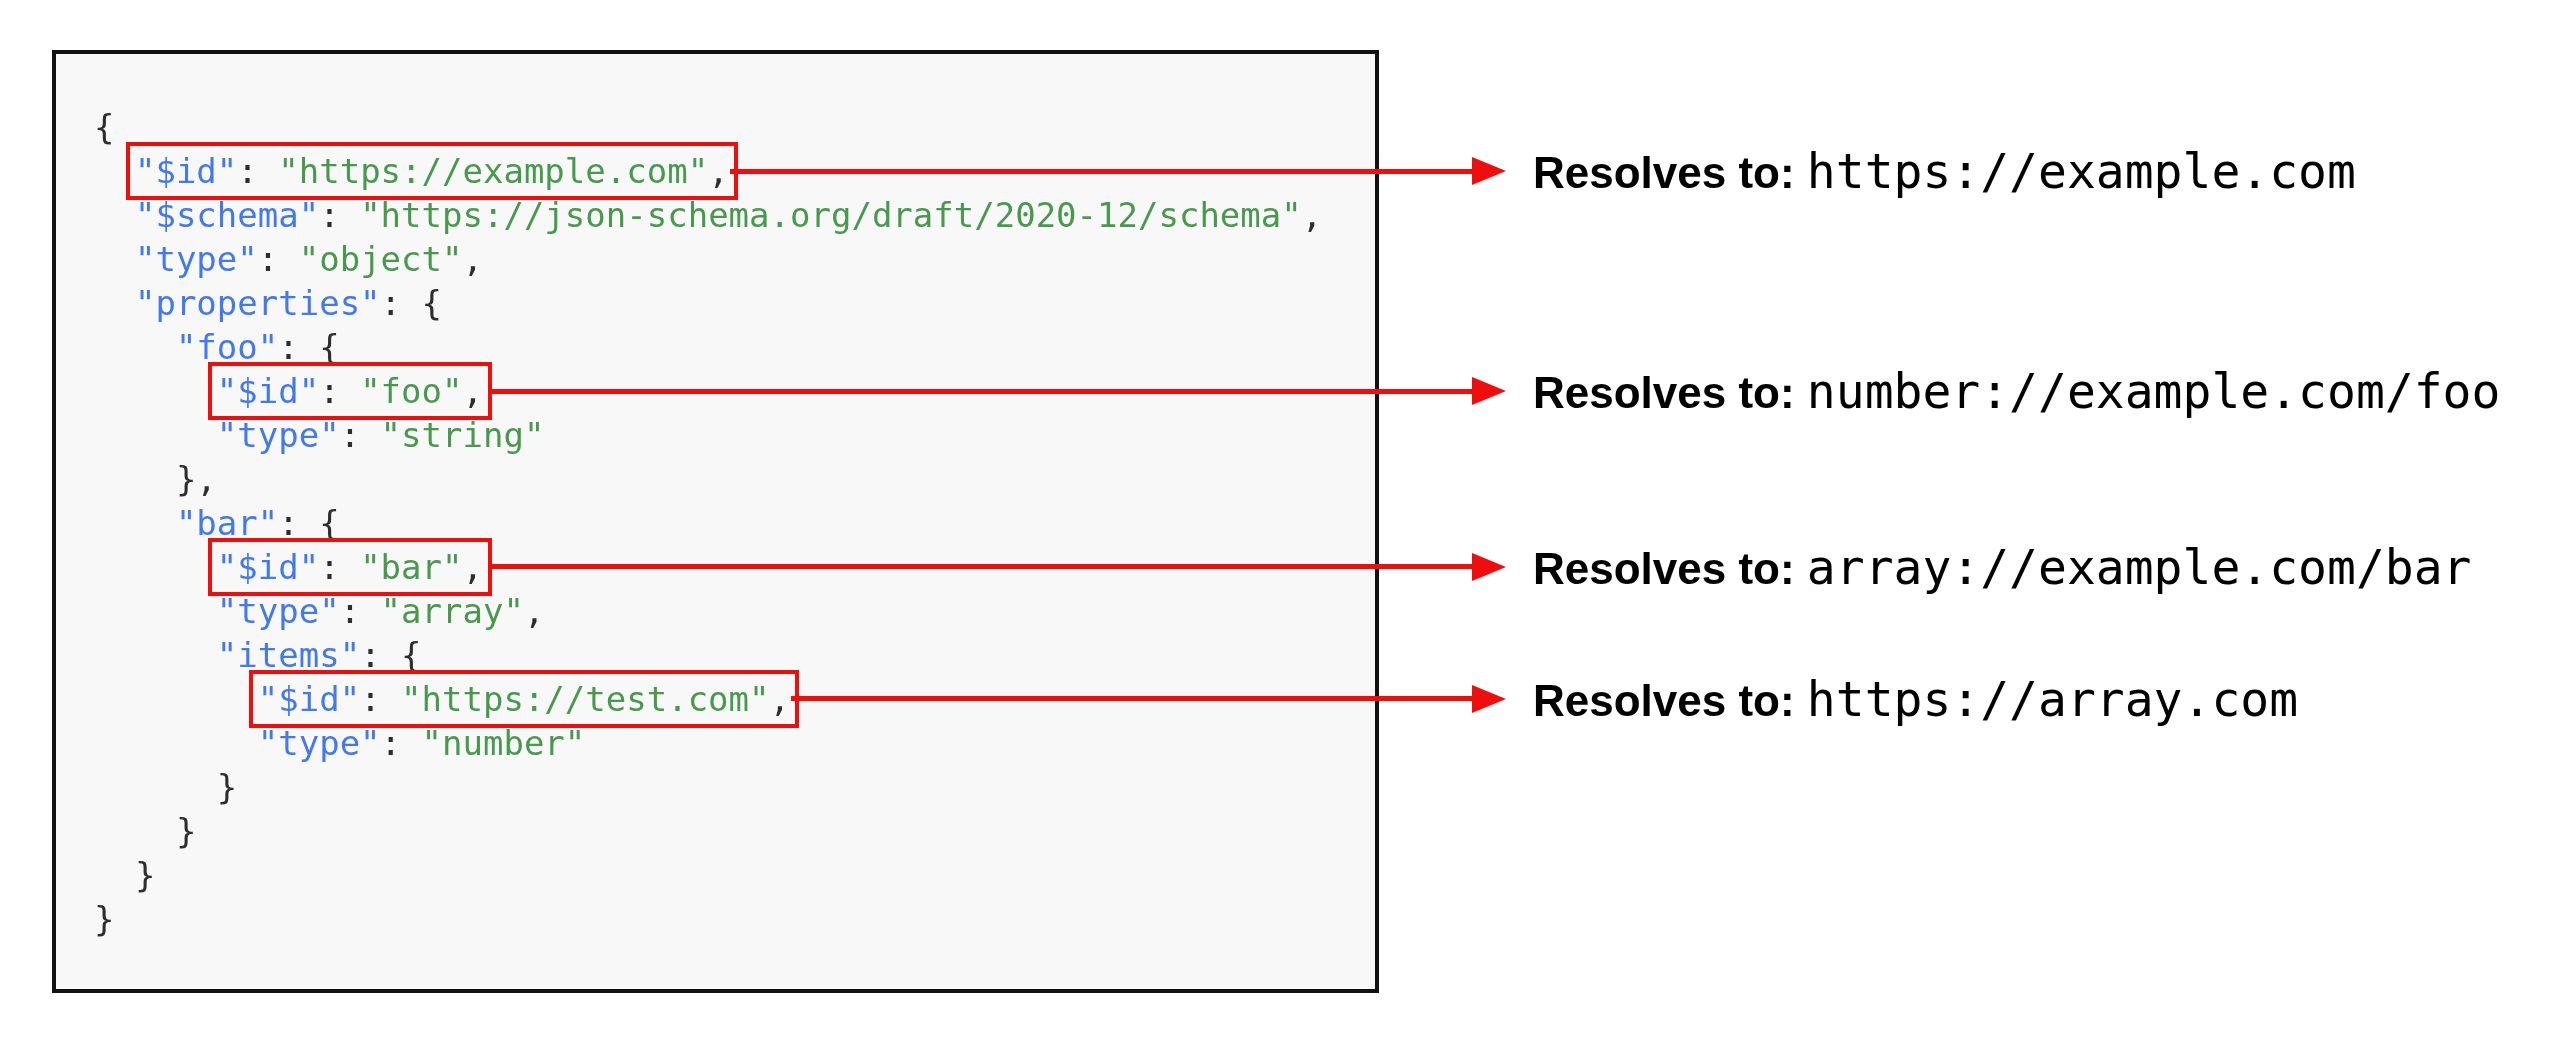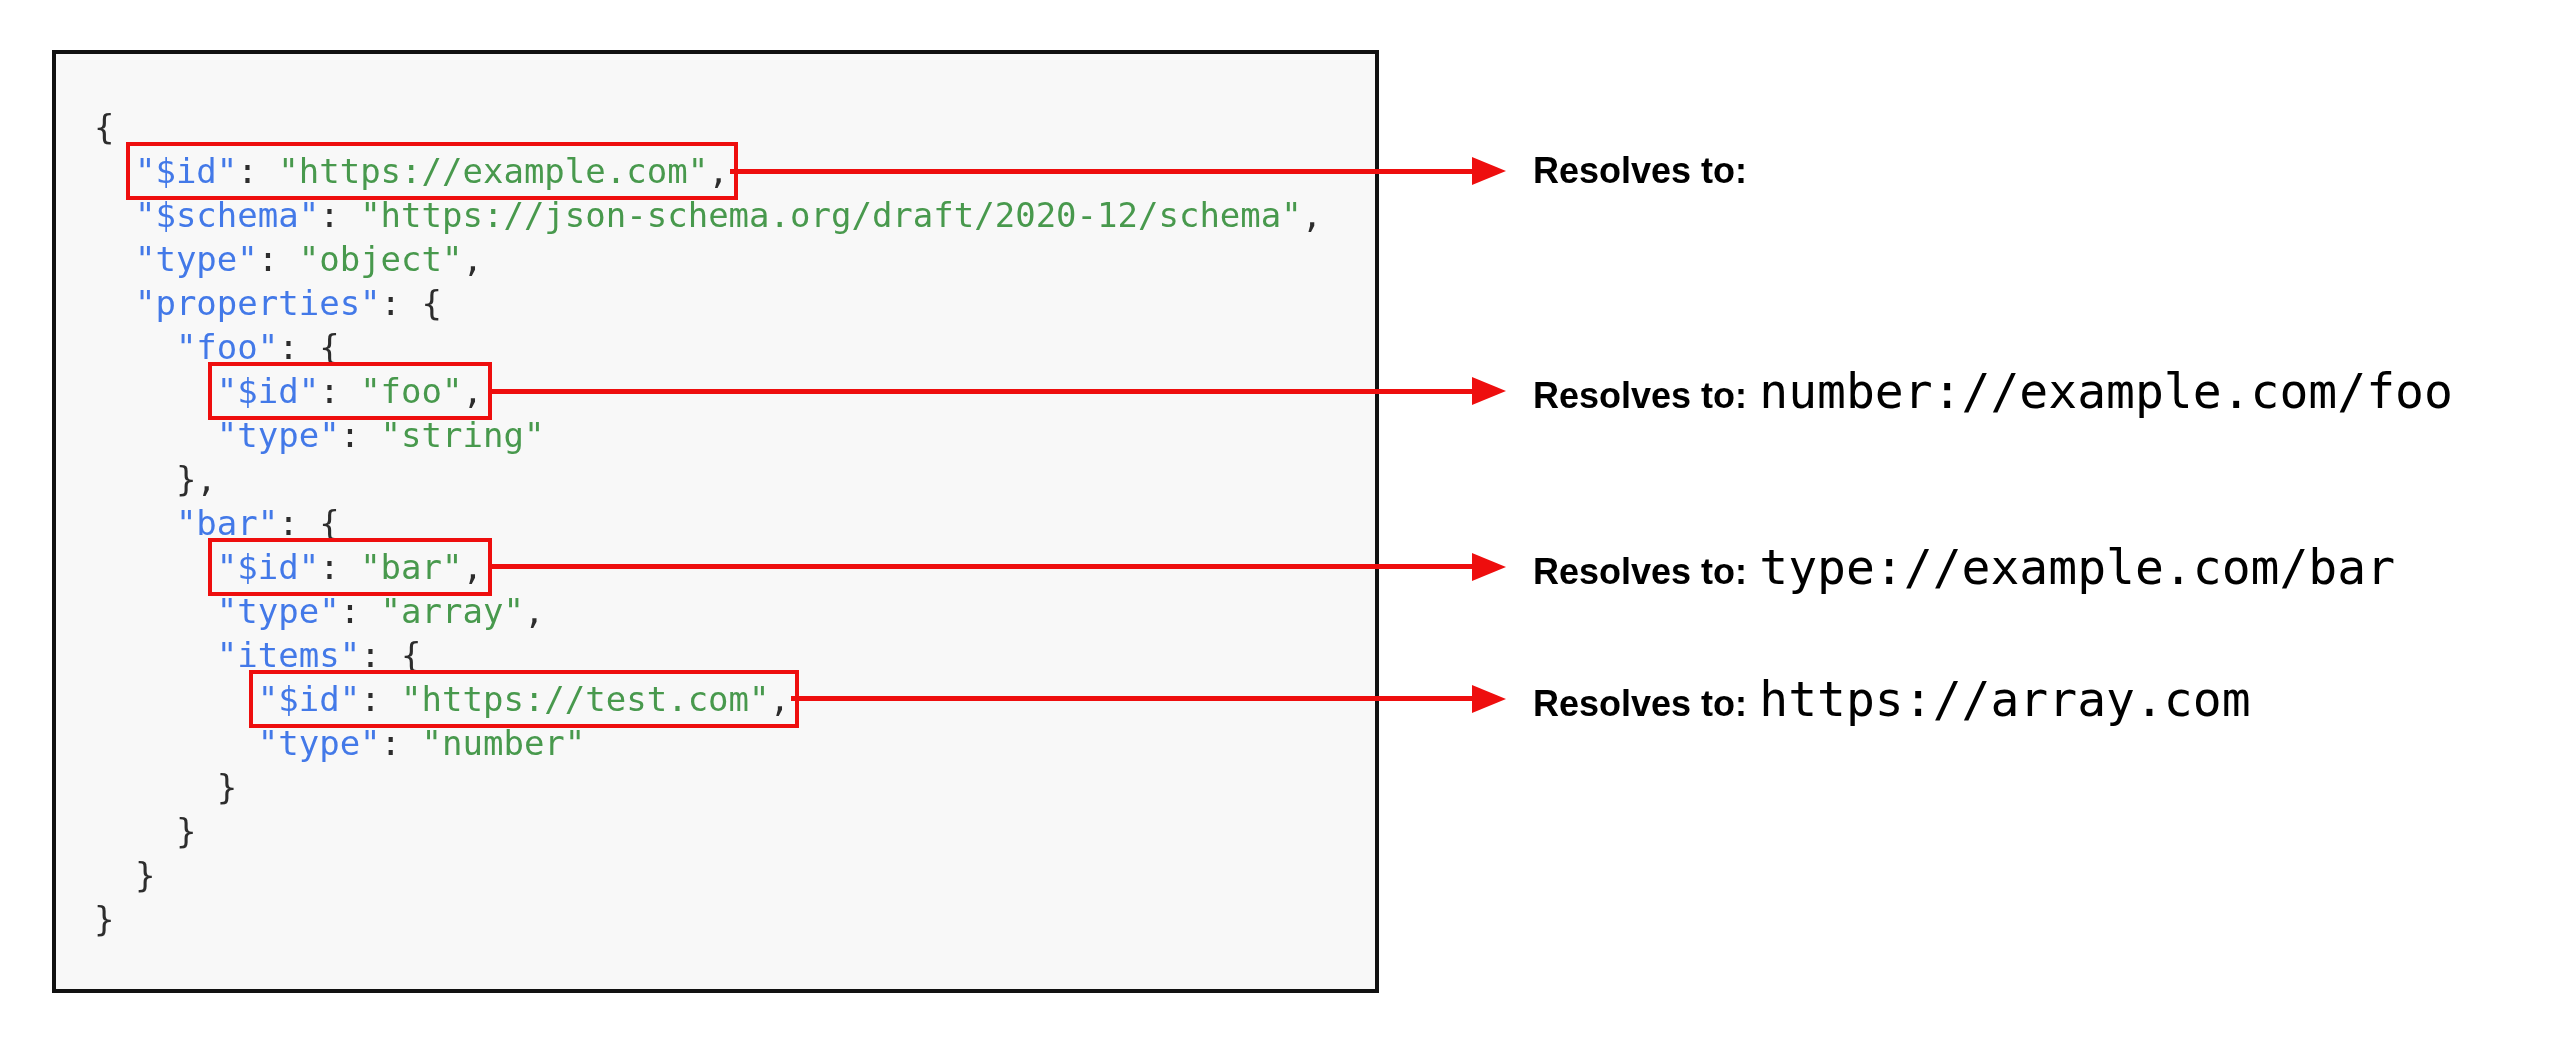--- a/index.html
+++ b/index.html
@@ -42,46 +42,47 @@
     border-left:34px solid var(--red);
   }
 
   
   .ann{
     position:absolute;left:1533px;transform:translateY(-50%);
     display:flex;align-items:baseline;gap:12.2px;white-space:nowrap;
   }
   .albl{
     font-family:"Liberation Sans",sans-serif;font-weight:700;
-    font-size:36px;color:#000000;
+    font-size:44px;color:#000000;
   }
   .aurl{
     font-family:"DejaVu Sans Mono",monospace;font-weight:400;
     font-size:48px;color:#000000;
   }
 </style>
 </head>
 <body>
 
 <div id="stage">
 
   <div class="codebox">
     <pre class="code"><div class="line"><span class="p">{</span></div><div class="line"><span class="p">  </span><span class="hl"><span class="k">"$id"</span><span class="p">: </span><span class="s">"https://example.com"</span><span class="p">,</span></span></div><div class="line"><span class="p">  </span><span class="k">"$schema"</span><span class="p">: </span><span class="s">"https://json-schema.org/draft/2020-12/schema"</span><span class="p">,</span></div><div class="line"><span class="p">  </span><span class="k">"type"</span><span class="p">: </span><span class="s">"object"</span><span class="p">,</span></div><div class="line"><span class="p">  </span><span class="k">"properties"</span><span class="p">: {</span></div><div class="line"><span class="p">    </span><span class="k">"foo"</span><span class="p">: {</span></div><div class="line"><span class="p">      </span><span class="hl"><span class="k">"$id"</span><span class="p">: </span><span class="s">"foo"</span><span class="p">,</span></span></div><div class="line"><span class="p">      </span><span class="k">"type"</span><span class="p">: </span><span class="s">"string"</span></div><div class="line"><span class="p">    },</span></div><div class="line"><span class="p">    </span><span class="k">"bar"</span><span class="p">: {</span></div><div class="line"><span class="p">      </span><span class="hl"><span class="k">"$id"</span><span class="p">: </span><span class="s">"bar"</span><span class="p">,</span></span></div><div class="line"><span class="p">      </span><span class="k">"type"</span><span class="p">: </span><span class="s">"array"</span><span class="p">,</span></div><div class="line"><span class="p">      </span><span class="k">"items"</span><span class="p">: {</span></div><div class="line"><span class="p">        </span><span class="hl"><span class="k">"$id"</span><span class="p">: </span><span class="s">"https://test.com"</span><span class="p">,</span></span></div><div class="line"><span class="p">        </span><span class="k">"type"</span><span class="p">: </span><span class="s">"number"</span></div><div class="line"><span class="p">      }</span></div><div class="line"><span class="p">    }</span></div><div class="line"><span class="p">  }</span></div><div class="line"><span class="p">}</span></div></pre>
   </div>
 
   <div class="ann" style="top: 171px;">
     <span class="albl">Resolves to:</span>
+    <span class="aurl">https://example.com</span>
   </div>
   <div class="ann" style="top: 391px;">
     <span class="albl">Resolves to:</span>
     <span class="aurl">number://example.com/foo</span>
   </div>
   <div class="ann" style="top: 567px;">
     <span class="albl">Resolves to:</span>
-    <span class="aurl">type://example.com/bar</span>
+    <span class="aurl">array://example.com/bar</span>
   </div>
   <div class="ann" style="top: 699px;">
     <span class="albl">Resolves to:</span>
     <span class="aurl">https://array.com</span>
   </div>
 
 <div class="arrow-line" style="left: 730px; top: 169px; width: 745px;"></div>
     <div class="arrow-head" style="left: 1472px; top: 157px;"></div>
     <div class="arrow-line" style="left: 488px; top: 389px; width: 987px;"></div>
     <div class="arrow-head" style="left: 1472px; top: 377px;"></div>

